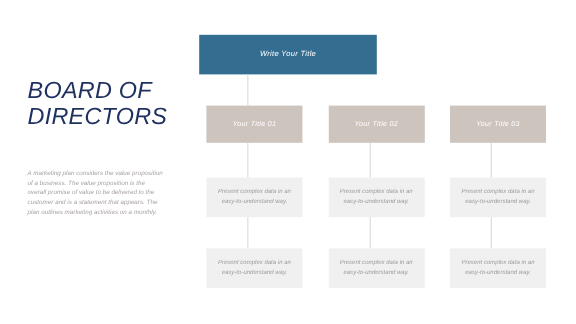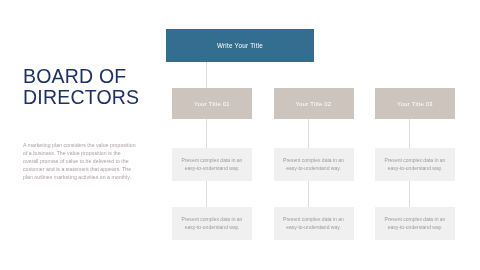--- a/index.html
+++ b/index.html
@@ -13,20 +13,21 @@
     overflow: hidden;
     font-family: "Liberation Sans", sans-serif;
     position: relative;
   }
 
   #slide {
     position: relative;
     width: 480px;
     height: 238px;
     background: #ffffff;
+    font-style: italic;
   }
 
   
   #left-panel {
     position: absolute;
     left: 23px;
     top: 66px;
     width: 122px;
   }
 

